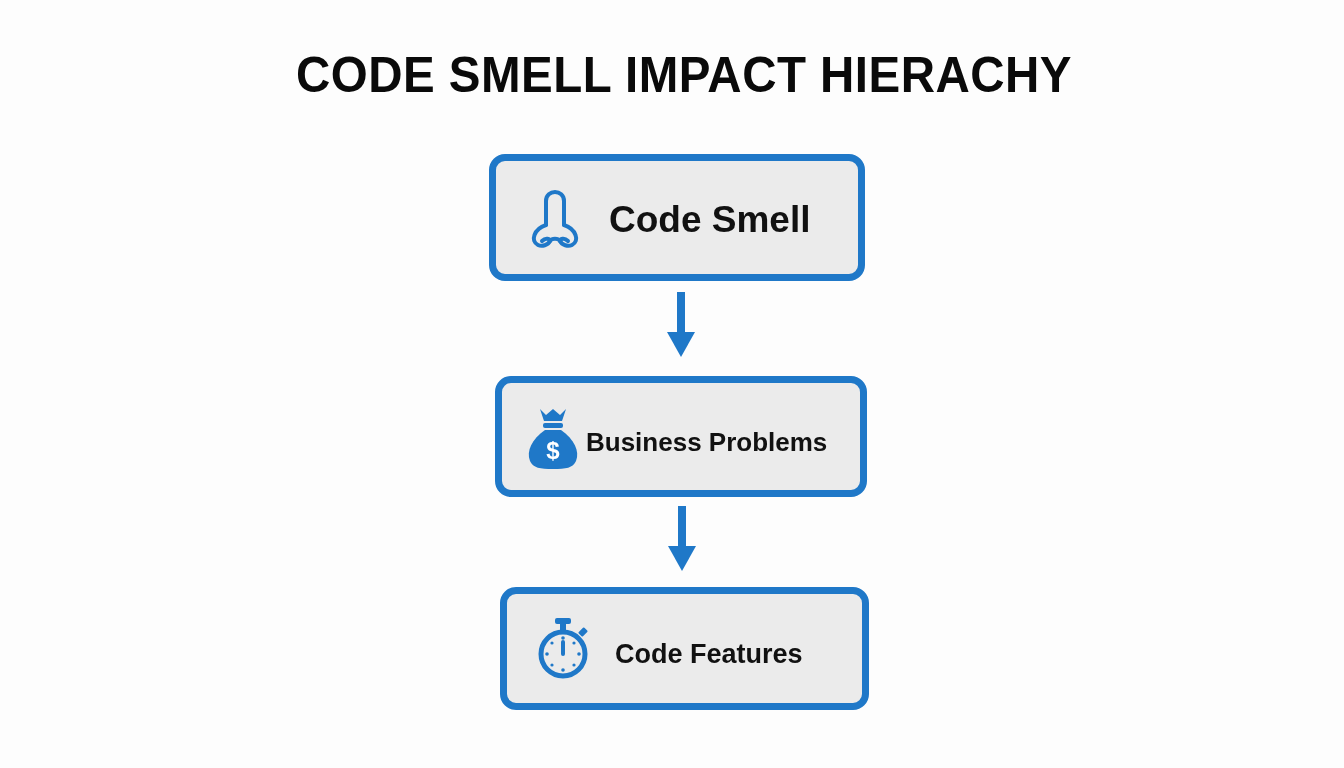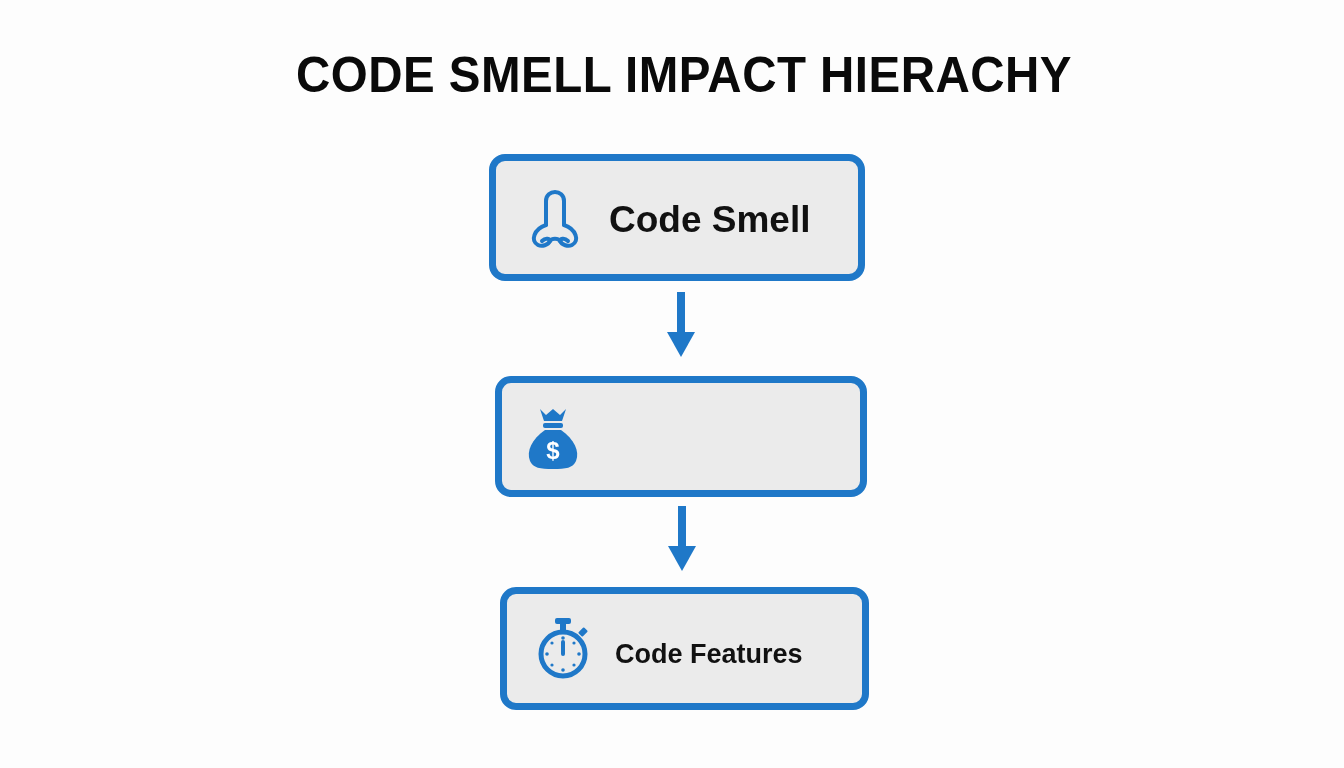--- a/index.html
+++ b/index.html
@@ -61,20 +61,21 @@
 
 <div class="box" id="box2">
   <span class="icon">
     <svg width="54" height="66" viewBox="0 0 54 66">
       <path d="M14 4 L20 10 L27 4 L34 10 L40 4 L36 16 L18 16 Z" fill="#1f78c8"></path>
       <rect x="17" y="18" width="20" height="5" rx="2" fill="#1f78c8"></rect>
       <path d="M19 25 L35 25 C48 34 54 46 50 56 C47 63 40 64 27 64 C14 64 7 63 4 56 C0 46 6 34 19 25 Z" fill="#1f78c8"></path>
       <text x="27" y="54" text-anchor="middle" font-family="Liberation Sans, sans-serif" font-size="24" font-weight="bold" fill="#ffffff">$</text>
     </svg>
   </span>
+  <span class="label">Business Problems</span>
 </div>
 
 <svg class="arrow" style="left:667px; top:506px;" width="30" height="66" viewBox="0 0 30 66">
   <rect x="11" y="0" width="8" height="44" fill="#1f78c8"></rect>
   <polygon points="1,40 29,40 15,65" fill="#1f78c8"></polygon>
 </svg>
 
 <div class="box" id="box3">
   <span class="icon">
     <svg width="60" height="66" viewBox="0 0 60 66">

